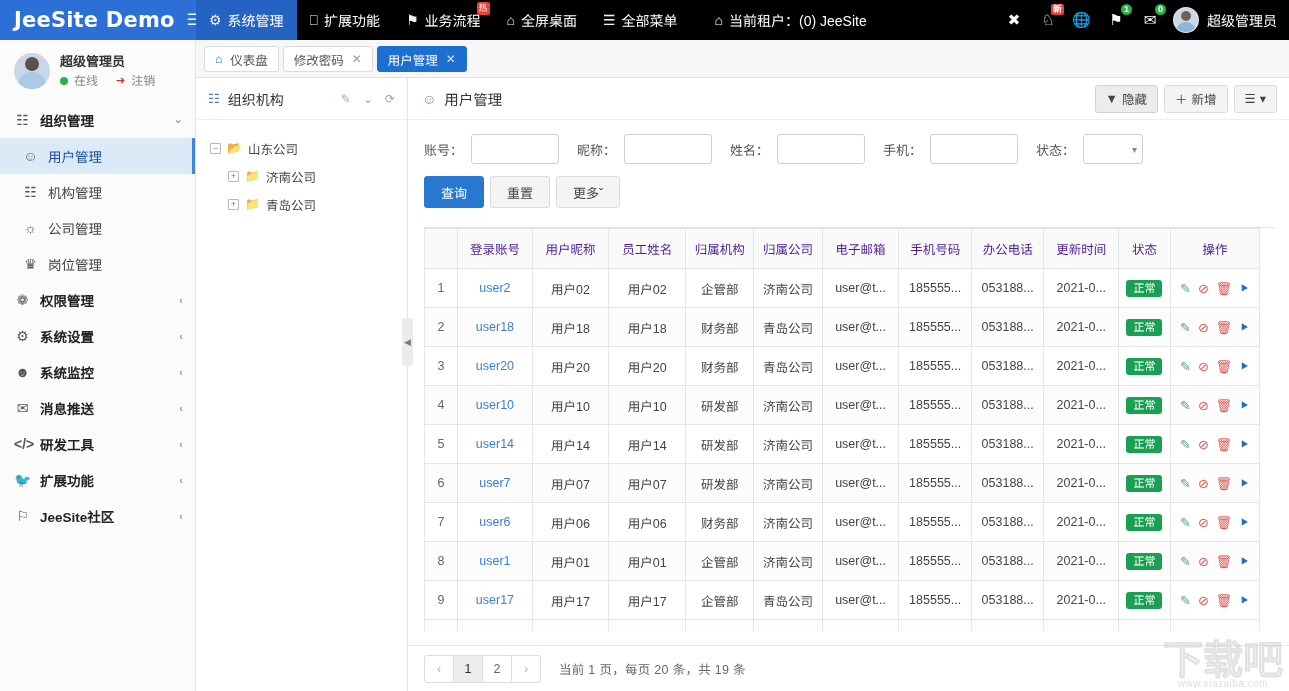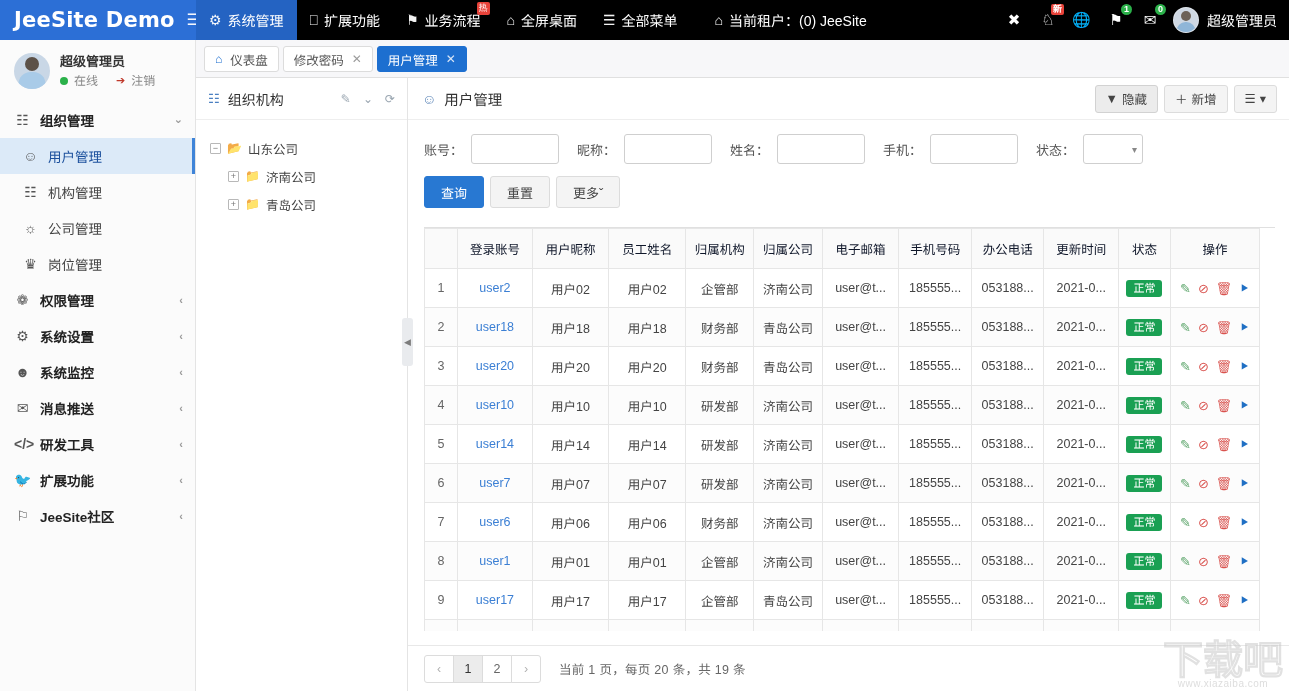--- a/index.html
+++ b/index.html
@@ -209,21 +209,21 @@
   .btn-row .btn { height: 32px; padding: 0 16px; font-size: 13px; }
 
   
   .table-wrap { margin: 8px 14px 0 16px; position: relative; height: 404px; overflow: hidden; border-top: 1px solid #e0e0e0; }
   table { border-collapse: collapse; width: 836px; table-layout: fixed; }
   th, td {
     border: 1px solid #e6e6e6; border-top: none;
     height: 39px; font-size: 12.5px; color: #444; text-align: center;
     padding: 0 2px; overflow: hidden; white-space: nowrap;
   }
-  th { background: #fafafa; font-weight: normal; color: #0f172a; height: 40px; border-top: 1px solid #e6e6e6; }
+  th { background: #fafafa; font-weight: normal; color: #4c1d95; height: 40px; border-top: 1px solid #e6e6e6; }
   tbody tr:nth-child(even) td { background: #fcfcfc; }
   td.idx { color: #666; }
   td.acct a { color: #3b7fd4; text-decoration: none; cursor: pointer; }
   .pill {
     display: inline-block; background: #1aa053; color: #fff;
     font-size: 11px; line-height: 17px; padding: 0 7px; border-radius: 3px;
   }
   .acts { display: flex; align-items: center; justify-content: center; gap: 7px; }
   .act { cursor: pointer; font-size: 13px; line-height: 1; }
   .act.edit { color: #5aa469; }

